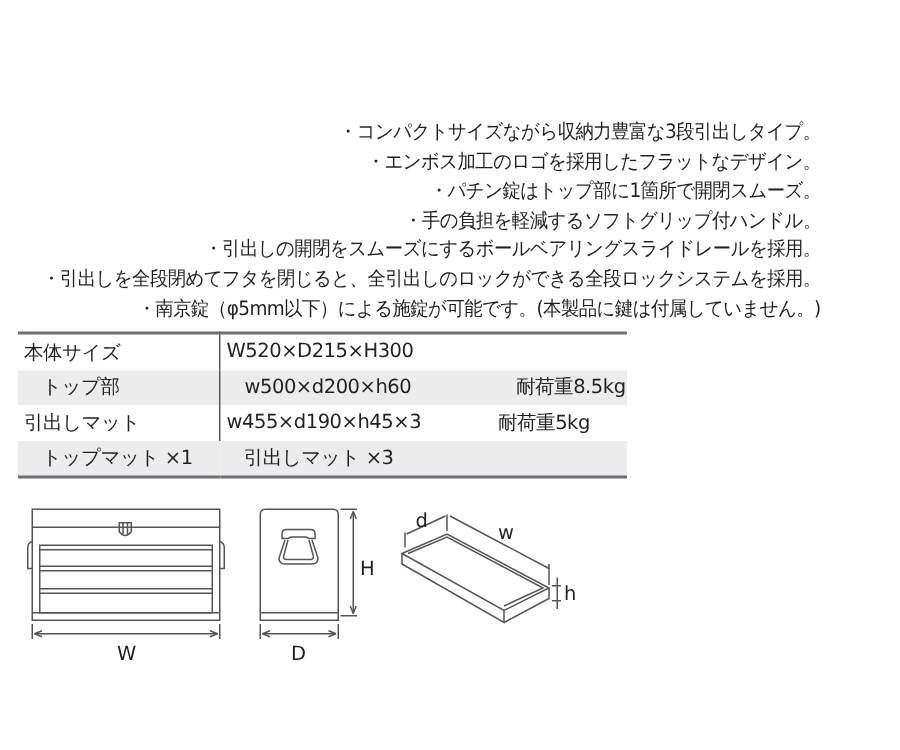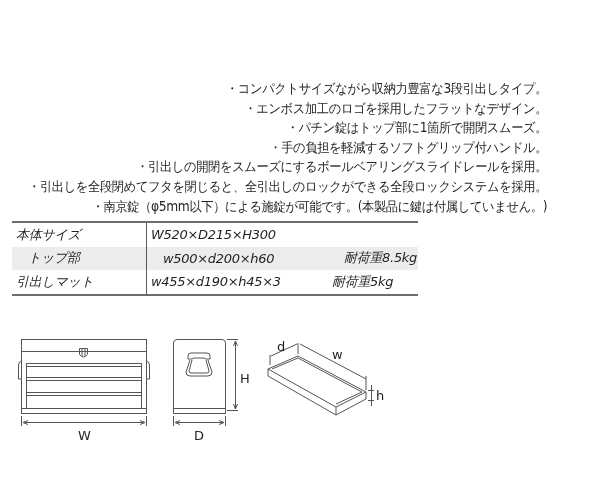--- a/index.html
+++ b/index.html
@@ -10,21 +10,21 @@
     .features { position: absolute; left: 12px; top: 63px; margin: 16px; padding: 0; list-style: none; text-align: right; }
     .features li {
       font-size: 13.2px; line-height: 19.6px; height: 19.6px; white-space: nowrap; letter-spacing: -0.4px;
       transform: scaleX(0.93); transform-origin: left center;
     }
     .spec-table {
       position: absolute; left: 12px; top: 221px; width: 406px; border-collapse: collapse;
       border-top: 2px solid #6d6e71; border-bottom: 2px solid #6d6e71;
       font-size: 13px; letter-spacing: -0.3px;
     }
-    .spec-table td { height: 23.5px; padding: 0 0 0 4px; white-space: nowrap; vertical-align: middle; font-style: italic; }
+    .spec-table td { height: 23.5px; padding: 0 0 0 4px; white-space: nowrap; vertical-align: middle; }
     .spec-table tr.shade td { background: #ececec; padding-left: 16px; }
     .spec-table td.c1 { width: 118px; }
     .spec-table td.c2 { width: 165px; }
     .spec-table tr.div td.c1 { border-right: 1px solid #58595b; }
     .diagrams { position: absolute; left: 0; top: 325px; }
     .dim-label { font-size: 13px; fill: #231f20; font-family: "DejaVu Sans", sans-serif; }
   </style>
 </head>
 <body>
 
@@ -47,20 +47,25 @@
   </tr>
   <tr class="div shade">
     <td class="c1">トップ部</td>
     <td class="c2">w500×d200×h60</td>
     <td class="c3">耐荷重8.5kg</td>
   </tr>
   <tr class="div">
     <td class="c1">引出しマット</td>
     <td class="c2">w455×d190×h45×3</td>
     <td class="c3">耐荷重5kg</td>
+  </tr>
+  <tr class="shade">
+    <td class="c1">トップマット ×1</td>
+    <td class="c2">引出しマット ×3</td>
+    <td class="c3"></td>
   </tr>
 </tbody>
   </table>
 
 <svg class="diagrams" width="600" height="120" viewBox="0 325 600 120">
   <g fill="none" stroke="#555" stroke-width="1">
 
     <rect x="21.5" y="339.5" width="125" height="74"></rect>
     <line x1="21.5" y1="351.5" x2="146.5" y2="351.5"></line>
 

